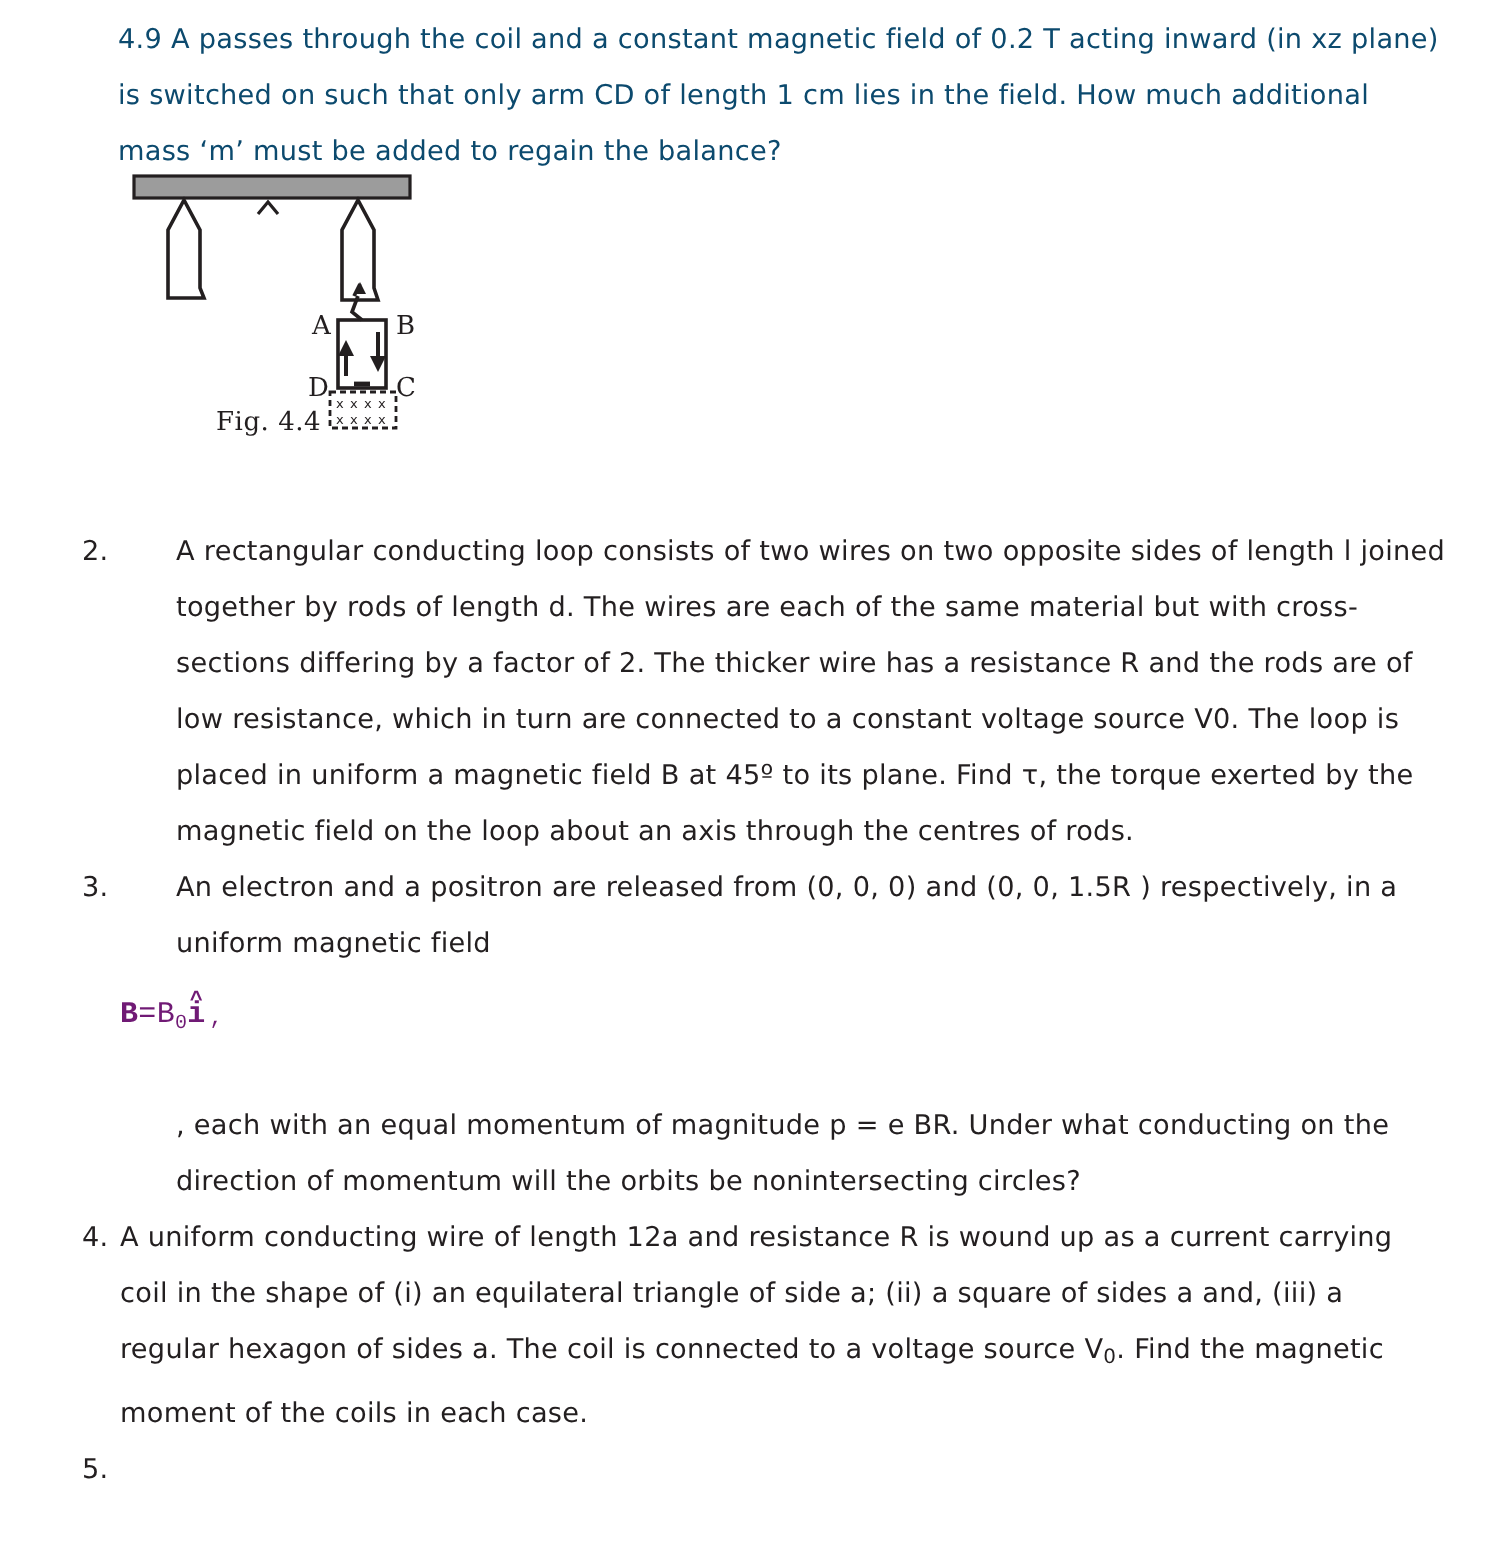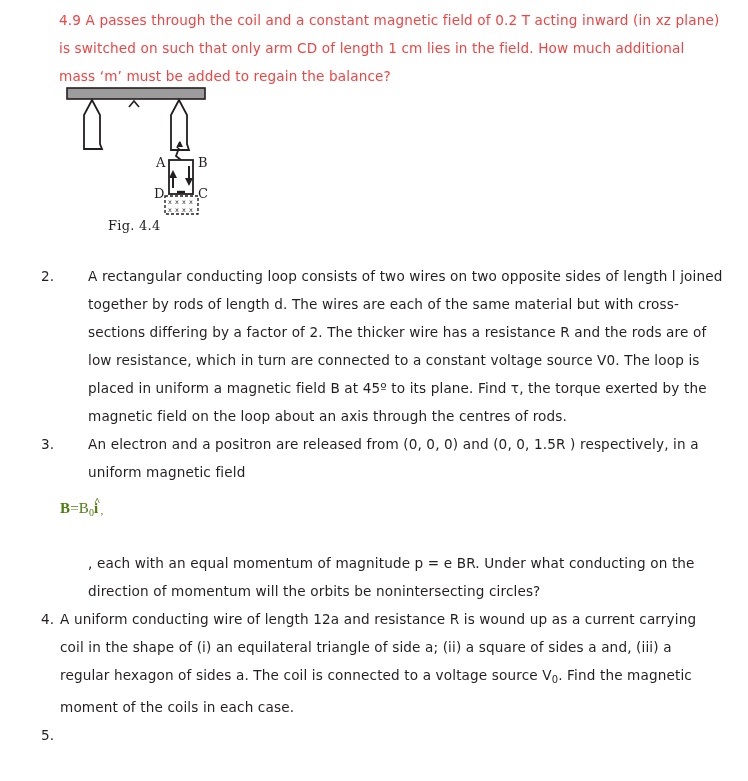--- a/index.html
+++ b/index.html
@@ -23,39 +23,39 @@
   }
 
   
   .intro {
     position: absolute;
     left: 59px;
     top: 6px;
     width: 665px;
     font-size: 13.6px;
     line-height: 28px;
-    color: #ef4444;
+    color: #0c4a6e;
     text-align: left;
     letter-spacing: 0.01em;
   }
 
   
   .figure-wrap {
     position: absolute;
     left: 55px;
     top: 84px;
     width: 230px;
     height: 160px;
   }
   .figure-svg { display: block; }
 
   .fig-caption {
     position: absolute;
     left: 108px;
-    top: 218px;
+    top: 204px;
     font-family: "DejaVu Serif", serif;
     font-size: 13px;
     color: #231f20;
     letter-spacing: 0.02em;
   }
 
   
   .qlist {
     position: absolute;
     left: 0;
@@ -76,22 +76,22 @@
     left: 41px;
     top: 0;
     font-size: 13.6px;
     line-height: 28px;
     color: #231f20;
   }
   .qitem .qtext { display: block; margin-left: 28px; }
 
   
   .math-block {
-    font-family: Liberation Serif, serif;
-    color: #4d7c0f;
+    font-family: Liberation Mono, monospace;
+    color: #701a75;
   }
   .math-b0i {
     margin: 12px 0 4px 0;
     font-size: 15px;
     line-height: 20px;
     letter-spacing: 0.01em;
   }
   .math-b0i .bld { font-weight: bold; }
   .math-b0i .sub {
     font-size: 10px;

